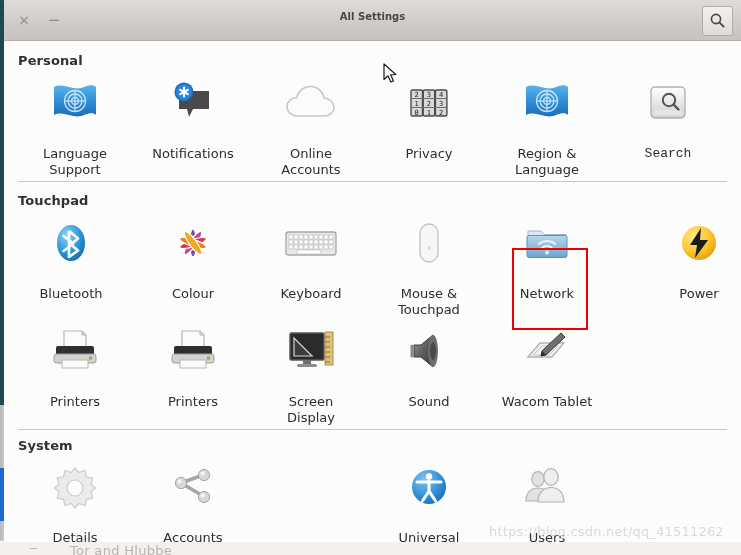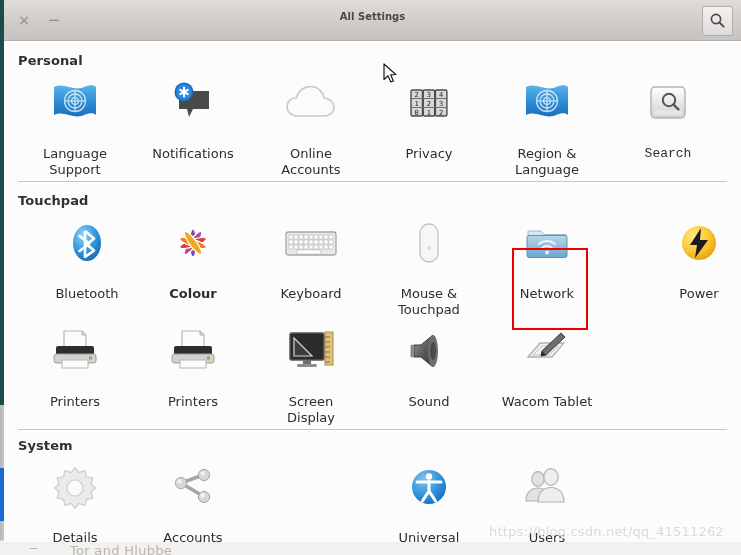--- a/index.html
+++ b/index.html
@@ -283,40 +283,40 @@
             <line x1="28.6" y1="23.6" x2="33.5" y2="28.5" stroke="#56534f" stroke-width="2.4" stroke-linecap="round"></line>
           </svg>
         </div>
         <div class="label">Search</div>
       </div>
 
       <div class="divider" style="top:140px;"></div>
 
       <div class="section-title" style="left:14px; top:152px;">Touchpad</div>
 
-      <div class="tile" style="left:24px; top:176px;">
+      <div class="tile" style="left:8px; top:176px;">
         <div class="glyph">
           <svg class="ico" width="44" height="46" viewBox="0 0 44 46">
             <defs>
               <radialGradient id="btg" cx="0.35" cy="0.28" r="0.85">
                 <stop offset="0" stop-color="#8ed2f6"></stop>
                   <stop offset="0.55" stop-color="#2f96dc"></stop>
                   <stop offset="1" stop-color="#0d63ab"></stop>
               </radialGradient>
             </defs>
             <ellipse cx="22" cy="23" rx="14" ry="18" fill="url(#btg)"></ellipse>
             <path d="M20,11 L29,18.5 L20,26 L20,11 M20,23 L29,30.5 L20,37 Z" fill="none" stroke="#ffffff" stroke-width="2.6" stroke-linejoin="round"></path>
             <line x1="14.5" y1="16" x2="24" y2="23" stroke="#ffffff" stroke-width="2.6" stroke-linecap="round"></line>
             <line x1="14.5" y1="31" x2="24" y2="24" stroke="#ffffff" stroke-width="2.6" stroke-linecap="round"></line>
           </svg>
         </div>
         <div class="label">Bluetooth</div>
       </div>
 
-      <div class="tile" style="left:130px; top:176px;font-weight:bold;">
+      <div class="tile" style="left:130px; top:176px;">
         <div class="glyph">
           <svg class="ico" width="48" height="46" viewBox="0 0 48 46">
             <g transform="translate(24,23)">
               <g>
                 <ellipse rx="3.6" ry="14" fill="#f4d914" stroke="#ffffff" stroke-width="1.2" transform="rotate(0)"></ellipse>
                 <ellipse rx="3.6" ry="14" fill="#8dc63f" stroke="#ffffff" stroke-width="1.2" transform="rotate(36)"></ellipse>
                 <ellipse rx="3.6" ry="14" fill="#2eaa4a" stroke="#ffffff" stroke-width="1.2" transform="rotate(72)"></ellipse>
                 <ellipse rx="3.6" ry="14" fill="#29b6b0" stroke="#ffffff" stroke-width="1.2" transform="rotate(108)"></ellipse>
                 <ellipse rx="3.6" ry="14" fill="#2f7fd0" stroke="#ffffff" stroke-width="1.2" transform="rotate(144)"></ellipse>
                 <ellipse rx="3.6" ry="14" fill="#7a4fae" stroke="#ffffff" stroke-width="1.2" transform="rotate(180)"></ellipse>

